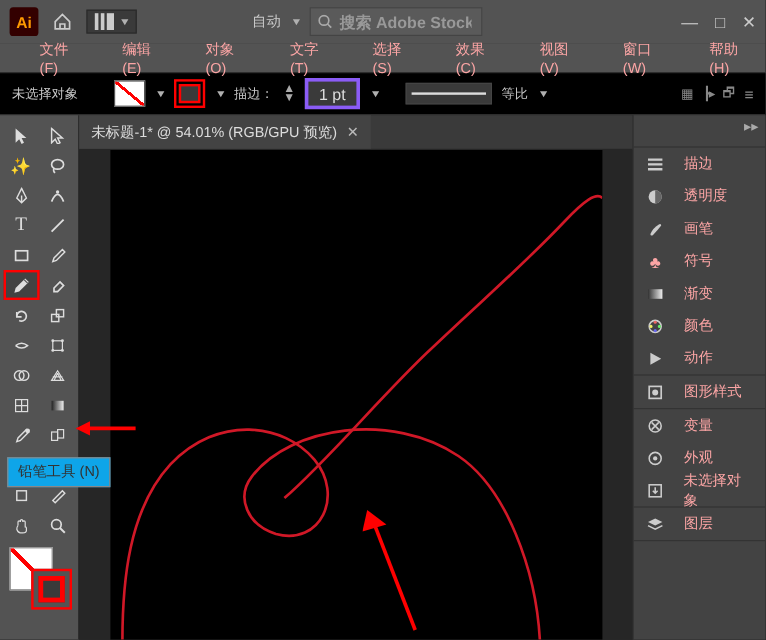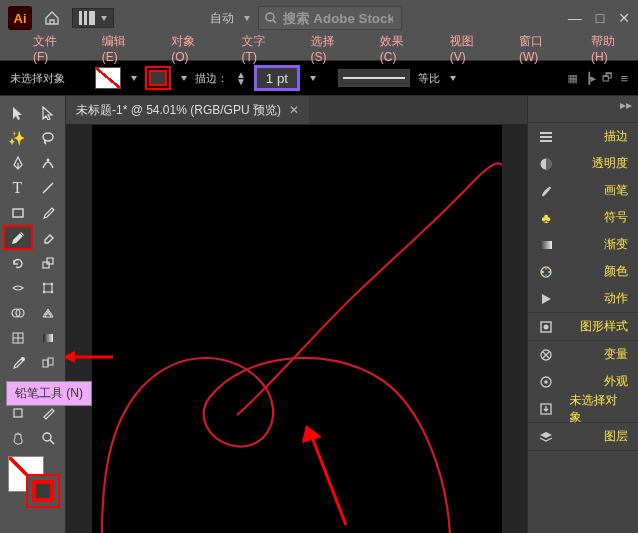--- a/index.html
+++ b/index.html
@@ -236,21 +236,21 @@
   .stroke-box-inner {
     position: absolute;
     inset: 4px;
     border: 4px solid #ff0000;
     background: #3a3a3a;
   }
   .tooltip {
     position: absolute;
     left: 6px;
     top: 285px;
-    background: #f0abfc;
+    background: #0ea5e9;
     border: 1px solid #888;
     color: #333;
     padding: 3px 8px;
     font-size: 12px;
     white-space: nowrap;
     z-index: 10;
   }
   .arrow {
     position: absolute;
     left: 63px;
@@ -323,23 +323,22 @@
   }
   .panel-group {
     border-bottom: 1px solid #333;
   }
   .panel-row {
     display: flex;
     align-items: center;
     gap: 16px;
     height: 27px;
     padding: 0 10px;
-    color: #fde047;
+    color: #fca5a5;
     cursor: pointer;
-    justify-content: space-between;
   }
   .panel-row .pi {
     width: 16px;
     height: 16px;
     display: flex;
     align-items: center;
     justify-content: center;
   }
   .chev {
     display: inline-block;

